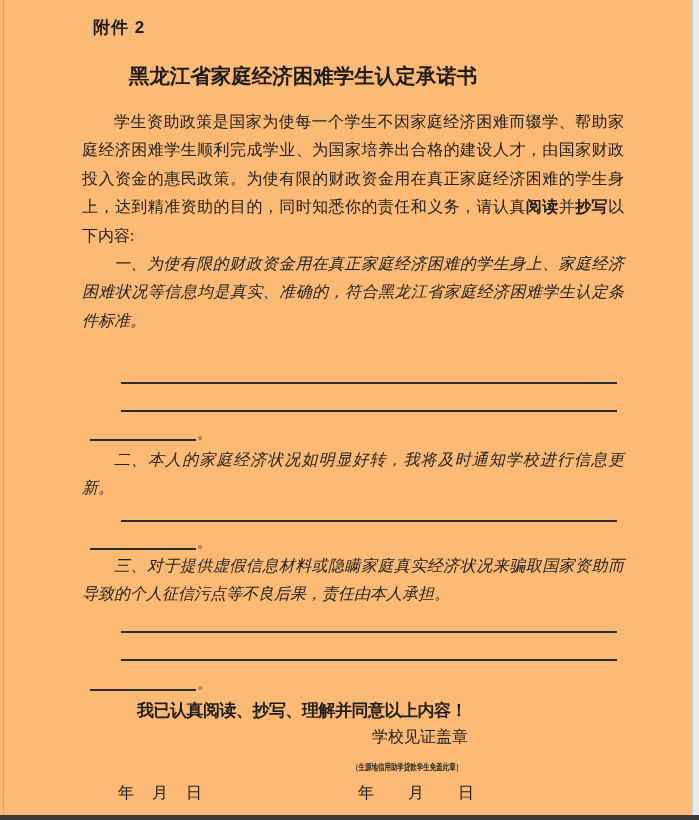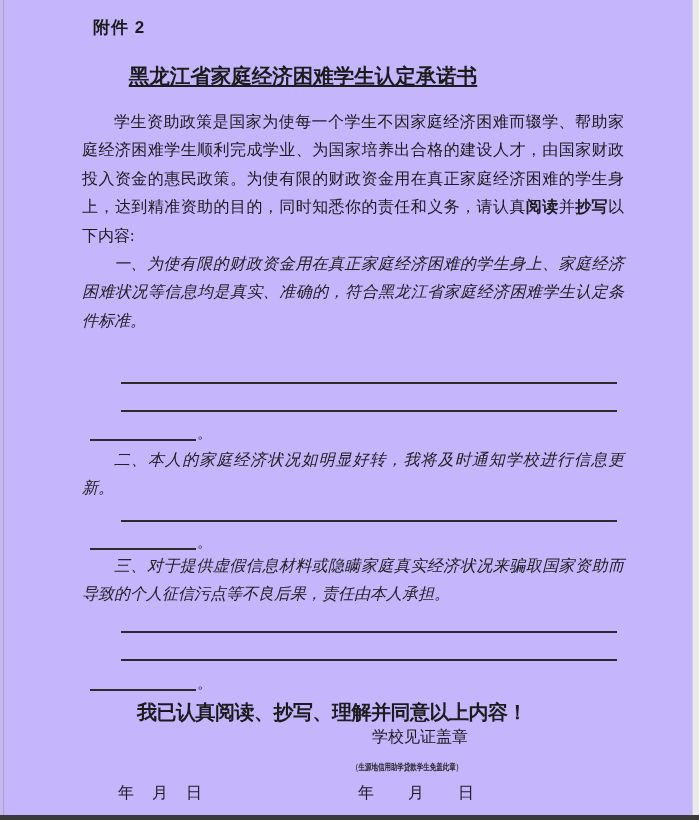--- a/index.html
+++ b/index.html
@@ -1,46 +1,46 @@
 <!DOCTYPE html>
 <html><head>
 <meta charset="utf-8">
 <style>
   html,body{margin:0;padding:0;background:#ffffff;}
   .page{
-    position:relative;width:699px;height:820px;background:#c4b5fd;overflow:hidden;
+    position:relative;width:699px;height:820px;background:#fdba74;overflow:hidden;
     font-family:"Liberation Serif","DejaVu Serif",serif;color:#1c1c1c;
   }
   .left-edge{position:absolute;left:3px;top:0;width:1px;height:820px;background:#ababab;}
   .right-strip{position:absolute;right:0;top:0;width:6px;height:820px;background:#e8eaed;border-left:1px solid #cfd3d8;}
   .bottom-edge{position:absolute;left:0;top:815px;width:699px;height:5px;background:#3a3a3a;}
 
   .attachment{
     position:absolute;left:93px;top:16px;font-size:17px;font-weight:700;
     font-family:"Liberation Sans","DejaVu Sans",sans-serif;letter-spacing:1px;
   }
   .title{
     position:absolute;left:0;top:62px;width:564px;box-sizing:border-box;padding-left:42px;
-    text-align:center;font-size:20.5px;font-weight:700;text-decoration:underline;
+    text-align:center;font-size:20.5px;font-weight:700;
   }
   .bodytext{position:absolute;left:82px;width:542px;font-size:16px;line-height:28.4px;text-align:justify;}
   .bodytext p{margin:0;}
   .indent{text-indent:2em;}
   .kai{font-style:italic;color:#222222;}
   #block-a{top:108px;}
   #item2{top:446px;}
   #item3{top:552px;}
   b.inbold{font-weight:700;}
 
   .uline{position:absolute;left:121px;width:496px;height:0;border-top:2px solid #2b2b2b;}
   .shortline{position:absolute;left:90px;display:flex;align-items:flex-end;}
   .shortline .bar{width:106px;height:15px;border-bottom:2px solid #2b2b2b;}
   .shortline .dot{font-size:15px;line-height:15px;margin-left:1px;color:#1c1c1c;}
 
-  .closing{position:absolute;left:137px;top:699px;font-size:20px;font-weight:700;letter-spacing:-0.5px;}
+  .closing{position:absolute;left:137px;top:699px;font-size:17px;font-weight:700;letter-spacing:-0.5px;}
   .sig-label{position:absolute;top:727px;font-size:16px;}
   #sig-student{left:120px;}
   #sig-school{left:372px;}
   .stamp-note{
     position:absolute;left:352px;top:761px;font-size:9px;white-space:nowrap;
     transform:scaleX(0.72);transform-origin:left top;color:#2a2a2a;font-weight:700;
   }
   .date-row{position:absolute;top:783px;font-size:16px;}
   #date-left{left:118px;}
   #date-left span{margin-right:18px;}

